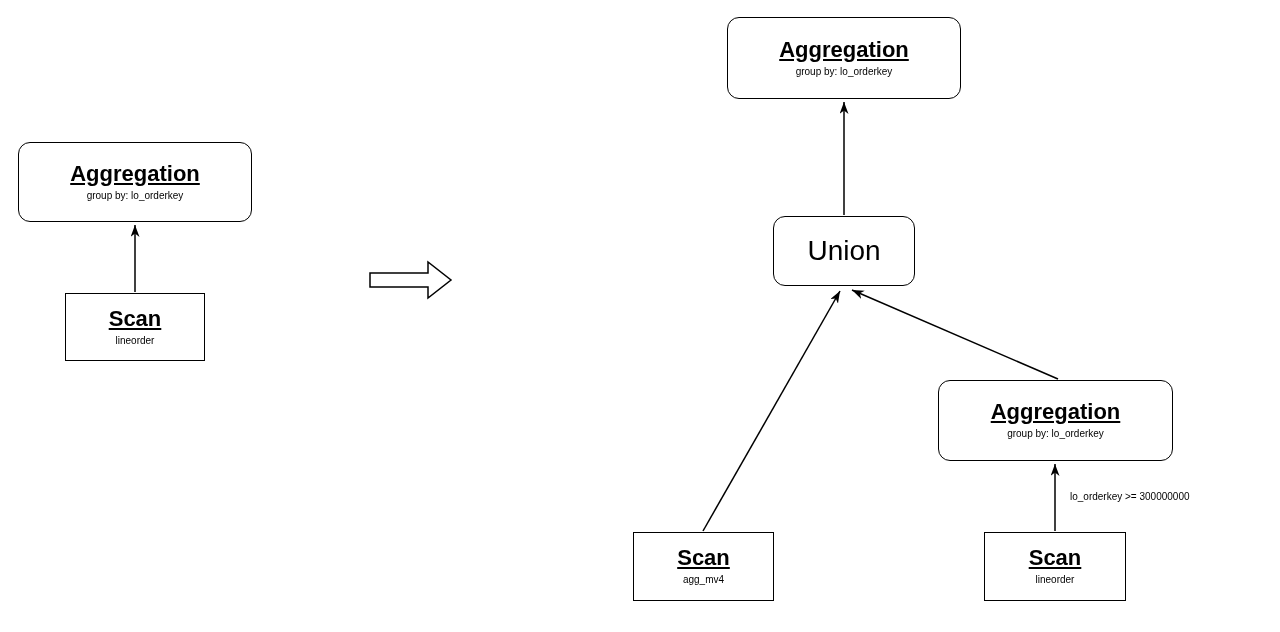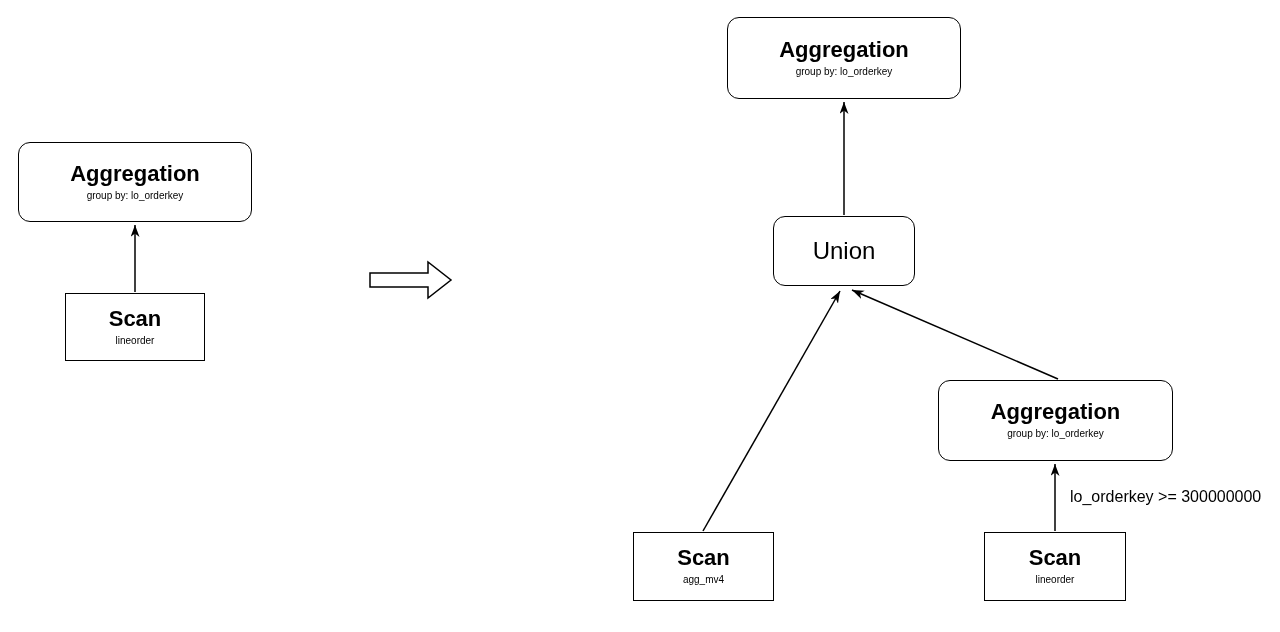--- a/index.html
+++ b/index.html
@@ -34,49 +34,50 @@
     justify-content: center;
     text-align: center;
   }
   .rounded { border-radius: 12px; }
   .node .title {
     font-weight: bold;
     font-size: 22px;
     line-height: 25px;
     color: #000000;
     white-space: nowrap;
+    text-decoration: underline;
   }
   .node .subtitle {
     font-size: 10px;
     line-height: 16px;
     color: #000000;
     margin-top: 2px;
     white-space: nowrap;
   }
   .node .union-title {
     font-weight: 400;
-    font-size: 24px;
+    font-size: 28px;
     line-height: 28px;
     color: #000000;
     white-space: nowrap;
     text-align: center;
   }
   
   #before-aggregation { left: 18px;  top: 142px; width: 234px; height: 80px; }
   #before-scan        { left: 65px;  top: 293px; width: 140px; height: 68px; }
   #after-aggregation-top   { left: 727px; top: 17px;  width: 234px; height: 82px; }
   #after-union             { left: 773px; top: 216px; width: 142px; height: 70px; }
   #after-aggregation-right { left: 938px; top: 380px; width: 235px; height: 81px; }
   #after-scan-agg-mv4      { left: 633px; top: 532px; width: 141px; height: 69px; }
   #after-scan-lineorder    { left: 984px; top: 532px; width: 142px; height: 69px; }
   .edge-label {
     position: absolute;
     left: 1070px;
     top: 488px;
-    font-size: 16px;
+    font-size: 10px;
     line-height: 17px;
     color: #000000;
     white-space: nowrap;
   }
 </style>
 </head>
 <body>
 
 <div class="canvas">
 

